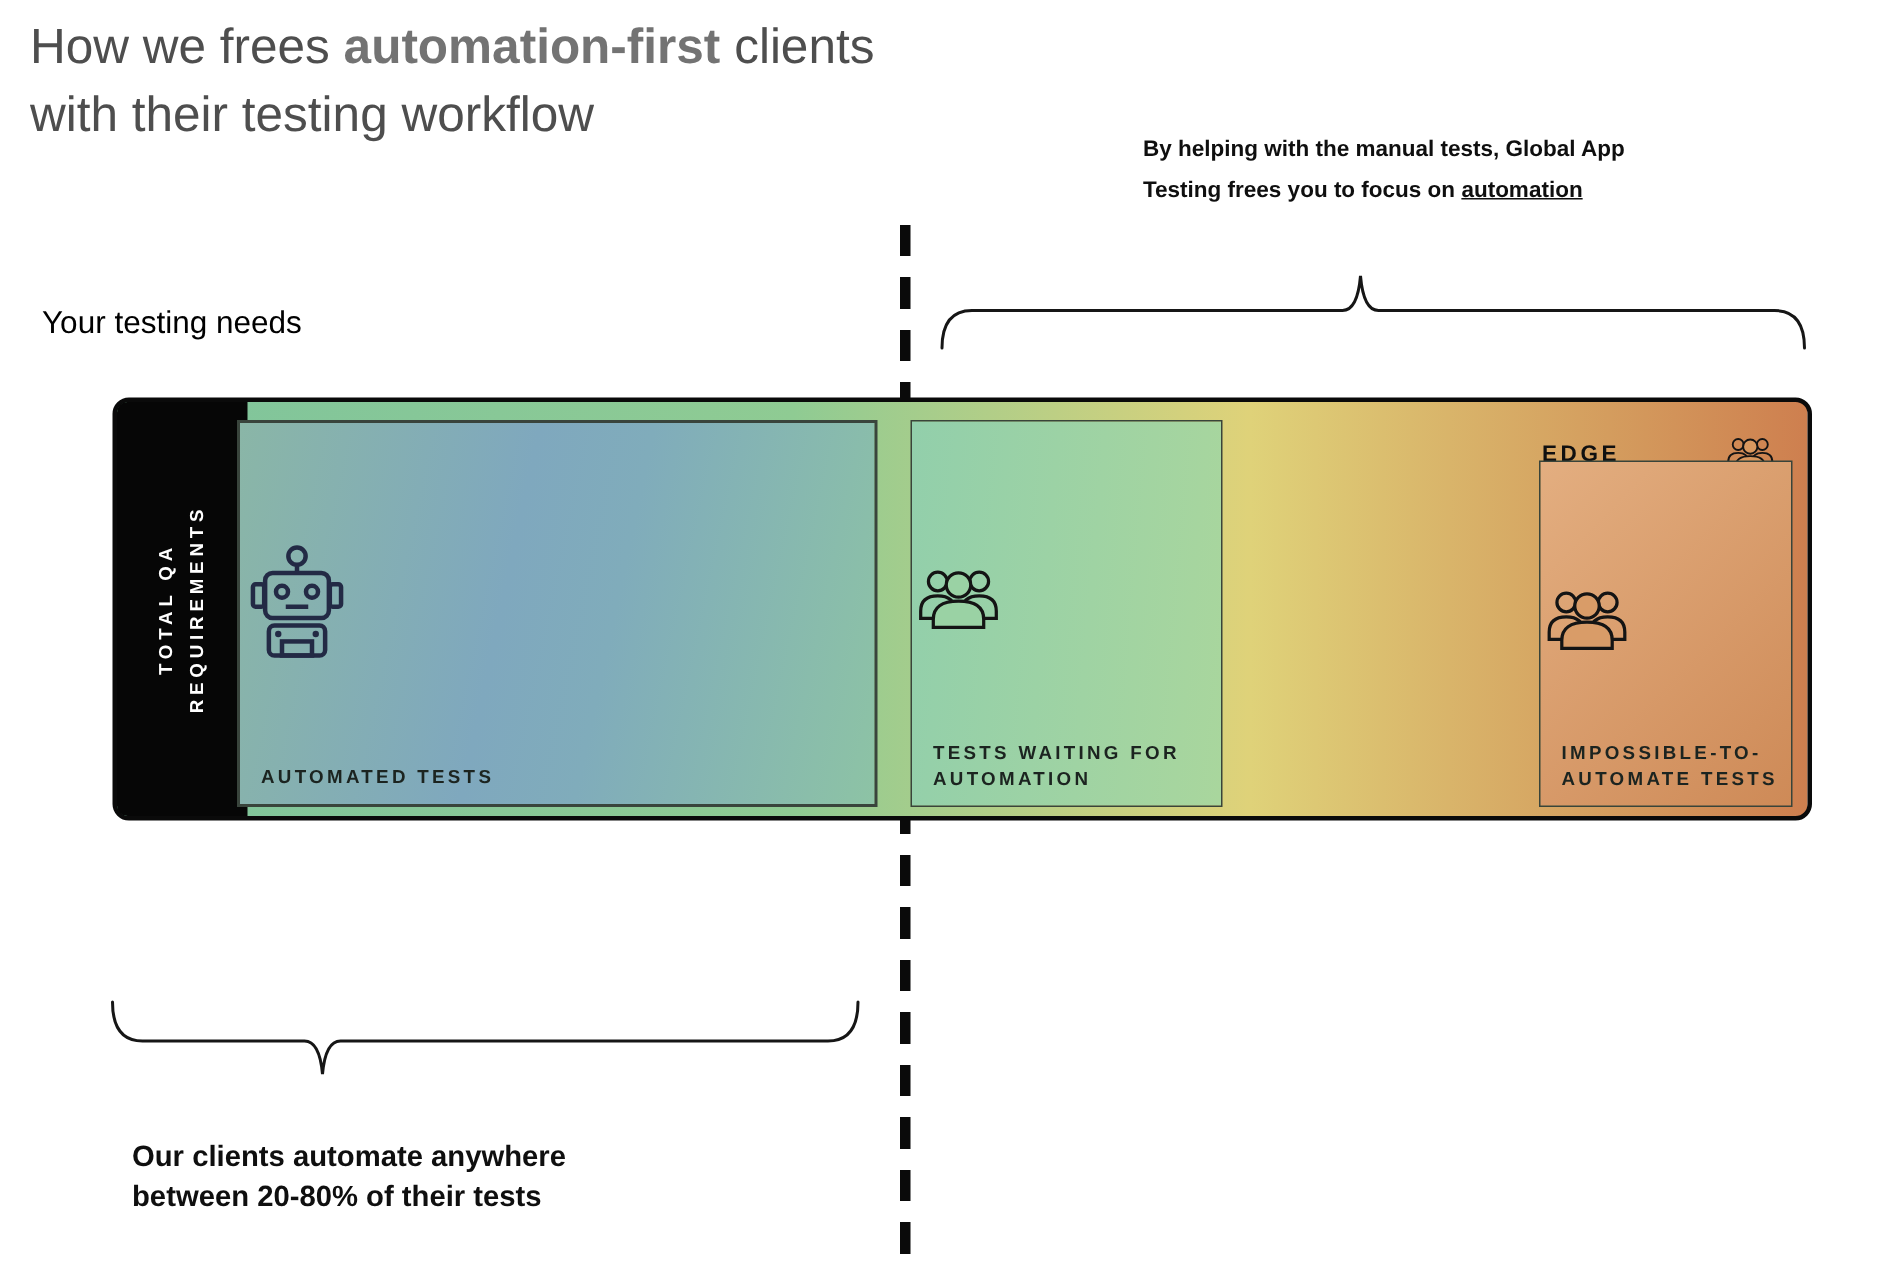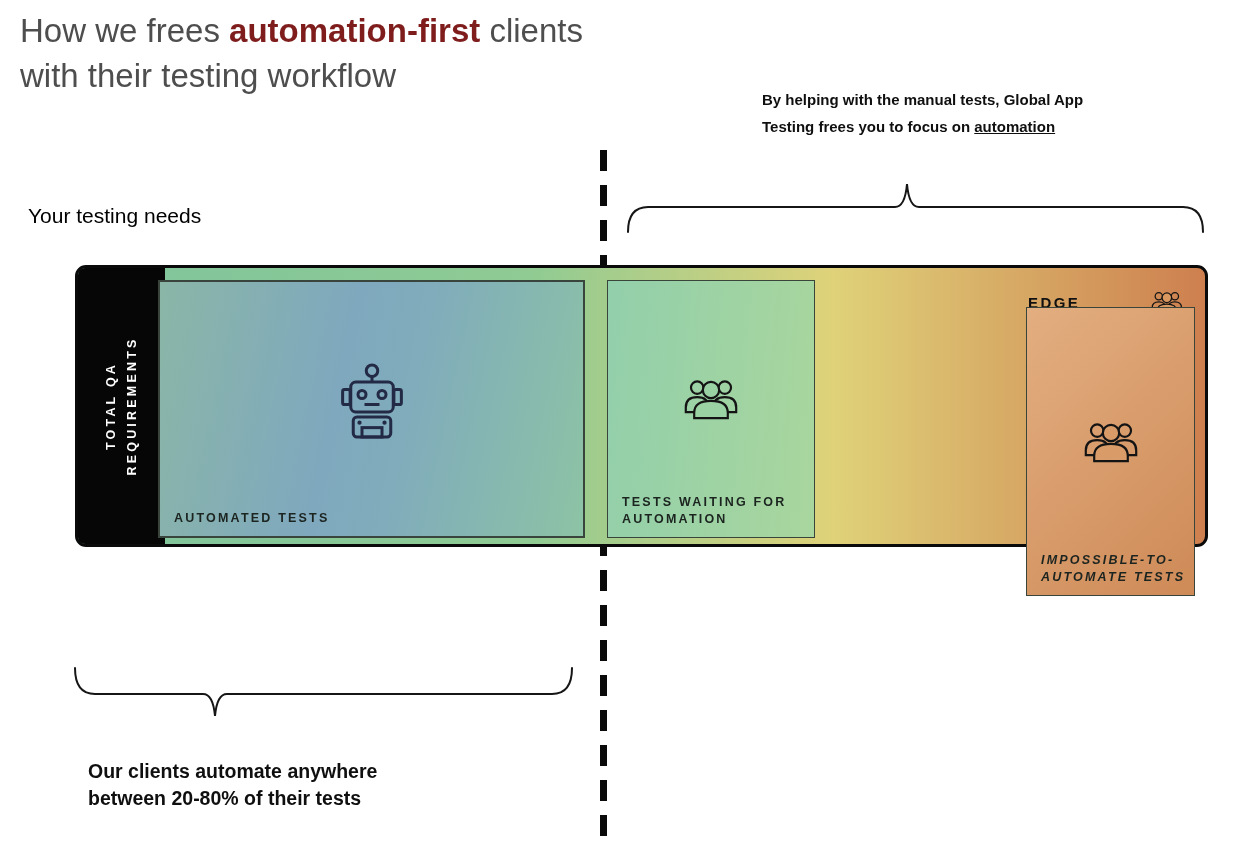--- a/index.html
+++ b/index.html
@@ -3,21 +3,21 @@
 <meta charset="utf-8">
 <style>
   html,body{margin:0;padding:0;background:#fff;}
   .canvas{
     position:relative;width:1256px;height:844px;background:#ffffff;
     font-family:"Liberation Sans", sans-serif;overflow:hidden;
   }
   
   .title{position:absolute;left:20px;top:8px;font-size:33px;line-height:45px;
     font-weight:400;color:#4e4e4e;}
-  .title .b{font-weight:700;color:#7f1d1d;}
+  .title .b{font-weight:700;color:#737373;}
   
   .note{position:absolute;left:762px;top:86px;width:480px;font-size:15px;line-height:27px;
     font-weight:700;color:#0f0f0f;}
   .note .u{text-decoration:underline;}
   
   .axis-label{position:absolute;left:28px;top:204px;font-size:21px;font-weight:400;color:#000000;}
   
   .dash-line{position:absolute;left:600px;top:150px;width:7px;height:691px;
     background:repeating-linear-gradient(180deg,#0a0a0a 0 21px,transparent 21px 35px);z-index:0;}
   
@@ -25,31 +25,31 @@
   .brace path{fill:none;stroke:#161616;stroke-width:2;stroke-linecap:round;}
   
   .bar{position:absolute;left:75px;top:265px;width:1133px;height:282px;box-sizing:border-box;
     border:3px solid #0a0a0a;border-radius:11px;z-index:2;
     background:linear-gradient(90deg,#7FC49C 0%,#8FCB93 40%,#DFD279 67%,#CE7F4F 100%);}
   .side-label{position:absolute;left:0;top:0;height:100%;width:87px;background:#060606;
     border-radius:7px 0 0 7px;display:flex;align-items:center;justify-content:center;}
   .side-label .rot{transform:rotate(-90deg);color:#ffffff;font-size:12.5px;font-weight:700;
     letter-spacing:3.2px;line-height:21px;text-align:center;white-space:nowrap;}
   .card{position:absolute;box-sizing:border-box;border:1px solid #39443a;
-    display:flex;align-items:center;justify-content:center;}
+    display:flex;align-items:center;}
   .card-label{position:absolute;left:14px;right:6px;bottom:9px;font-size:12.5px;font-weight:700;
     letter-spacing:2.2px;line-height:17px;color:#1c2420;}
   .card1{left:80px;top:12px;width:427px;height:258px;border-width:2px;border-color:#39443c;
     background:linear-gradient(102deg,#8AB6A7 0%,#7FA8BE 42%,#80ACBB 58%,#8DC3A5 100%);}
   .card2{left:529px;top:12px;width:208px;height:258px;
     background:linear-gradient(95deg,#92CFAB 0%,#A9D69D 100%);}
   .card3{left:751px;top:12px;width:183px;height:258px;
     background:linear-gradient(95deg,#C8DE8D 0%,#EBD96F 60%,#E7CF6D 100%);}
-  .card4{left:948px;top:39px;width:169px;height:289px;
-    background:linear-gradient(135deg,#E3AE80 0%,#CE8A57 100%);font-style:italic;}
+  .card4{left:948px;top:39px;width:169px;height:231px;
+    background:linear-gradient(135deg,#E3AE80 0%,#CE8A57 100%);}
   .edge-row{position:absolute;left:948px;top:10px;width:169px;display:flex;align-items:center;
     justify-content:space-between;padding:0 10px 0 2px;box-sizing:border-box;}
   .edge-text{font-size:15px;font-weight:700;letter-spacing:2.4px;color:#101010;margin-top:16px;}
   
   .robot-svg{width:76px;height:80px;margin-top:-14px;}
   .robot-svg *{stroke:#232a45;stroke-width:2.4;fill:none;}
   .robot-svg .dot{fill:#232a45;stroke:none;}
   .people-svg{width:62px;height:48px;margin-top:-20px;}
   .people-sm{width:36px;height:28px;margin:0;}
   .ppl-stroke{fill:none;stroke:#141414;stroke-width:1.8;}

